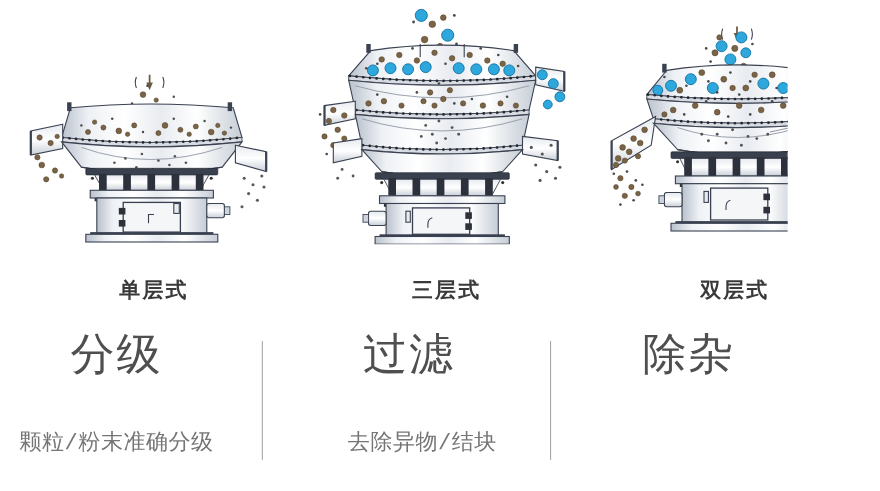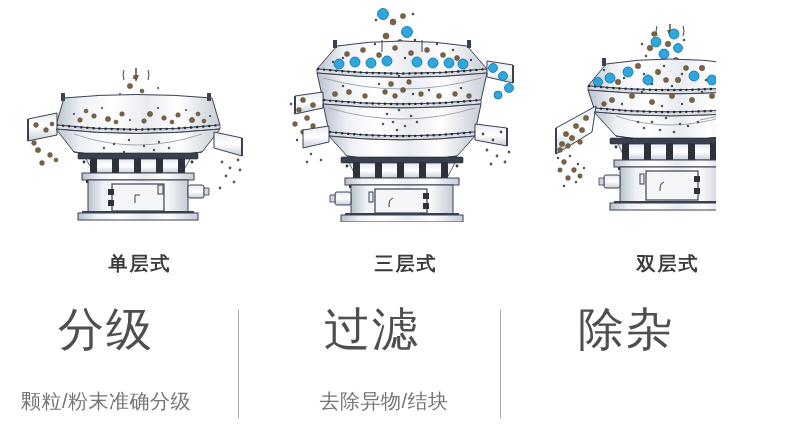--- a/index.html
+++ b/index.html
@@ -1,29 +1,29 @@
 <!DOCTYPE html>
 <html style="--background: #ffffff; --particle-blue: #2ea7dc; --particle-brown: #7b6446; --machine-stroke: #3a4150; --divider: #a8a8a8; --label-text: #3a3a3a; --title-text: #4f4f4f; --subtitle-text: #757575;"><head>
 <meta charset="utf-8">
 <style>
   html,body{margin:0;padding:0;background:#fff;}
   .canvas{
     position:relative;width:716px;height:446px;background:var(--background,#fff);
-    font-family:Liberation Sans, sans-serif;overflow:hidden;
+    font-family:Liberation Mono, monospace;overflow:hidden;
   }
   .machine{position:absolute;}
   .machine svg{display:block;}
   .mlabel{
     position:absolute;top:251px;transform:translateX(-50%);
     font-size:19px;font-weight:bold;letter-spacing:2px;color:var(--label-text,#3a3a3a);
     white-space:nowrap;
   }
   .ftitle{
     position:absolute;top:303px;transform:translateX(-50%);
-    font-size:46px;font-weight:400;letter-spacing:2px;color:var(--title-text,#4f4f4f);
+    font-size:40px;font-weight:400;letter-spacing:2px;color:var(--title-text,#4f4f4f);
     white-space:nowrap;line-height:1.15;
   }
   .fsub{
     position:absolute;top:388px;transform:translateX(-50%);
     font-size:20px;color:var(--subtitle-text,#757575);white-space:nowrap;letter-spacing:0.5px;
   }
   .divider{
     position:absolute;top:310px;width:1px;height:108px;background:var(--divider,#a8a8a8);
   }
 </style>

